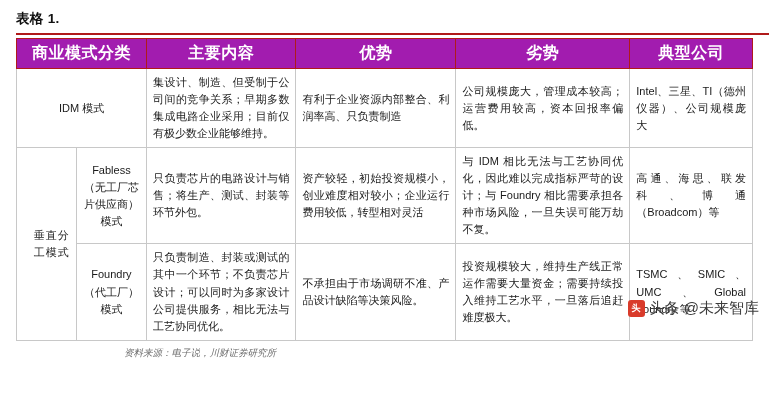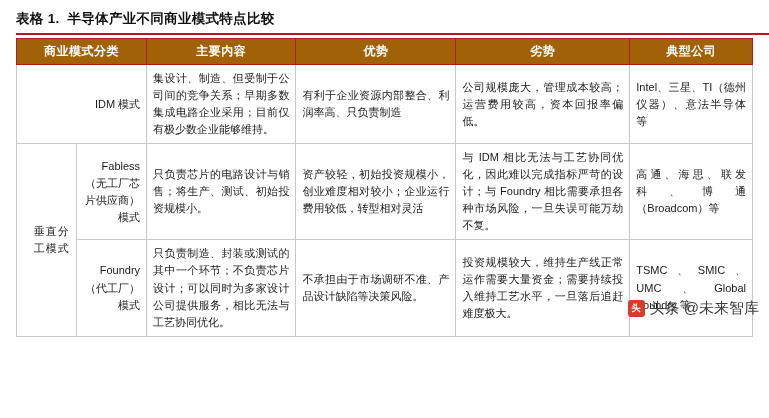--- a/index.html
+++ b/index.html
@@ -44,23 +44,23 @@
     background: #b01a1a;
     margin-bottom: 3px;
   }
   table.tbl {
     width: 737px;
     border-collapse: collapse;
     table-layout: fixed;
     font-size: 11px;
   }
   table.tbl th {
-    background: #a16207;
+    background: #a21caf;
     color: #ffffff;
-    font-size: 12px;
+    font-size: 16px;
     font-weight: bold;
     text-align: center;
     padding: 4px 2px;
     border: 1px solid #b01a1a;
     letter-spacing: 0.5px;
   }
   table.tbl td {
     border: 1px solid #c8c8c8;
     vertical-align: middle;
     padding: 5px 6px;
@@ -72,21 +72,21 @@
     text-align: justify;
     text-align-last: left;
   }
   .cat-cell {
     text-align: right;
     font-size: 11.5px;
     line-height: 1.7;
     letter-spacing: 1px;
   }
   .mode-cell {
-    text-align: right;
+    text-align: center;
     font-size: 11.5px;
     line-height: 1.6;
   }
   .src {
     margin-top: 6px;
     font-size: 9.5px;
     color: #6b6b6b;
     font-style: italic;
     padding-left: 108px;
   }
@@ -116,21 +116,20 @@
     color: #3c3c3c;
   }
 </style>
 </head>
 <body>
 
 <div class="page">
 
   <div class="title-row">
     <span class="title-label">表格 1.</span>
-    <span class="title-text">半导体产业不同商业模式特点比较</span>
   </div>
   <div class="title-rule"></div>
 
   <table class="tbl">
     <colgroup>
       <col style="width:56px">
       <col style="width:66px">
       <col style="width:140px">
       <col style="width:150px">
       <col style="width:163px">
@@ -144,39 +143,40 @@
         <th>劣势</th>
         <th>典型公司</th>
       </tr>
     </thead>
     <tbody>
       <tr>
         <td class="mode-cell" colspan="2">IDM 模式</td>
         <td class="just">集设计、制造、但受制于公司间的竞争关系；早期多数集成电路企业采用；目前仅有极少数企业能够维持。</td>
         <td class="just">有利于企业资源内部整合、利润率高、只负责制造</td>
         <td class="just">公司规模庞大，管理成本较高；运营费用较高，资本回报率偏低。</td>
-        <td class="just">Intel、三星、TI（德州仪器）、意法半导体等</td>
+        <td class="just">Intel、三星、TI（德州仪器）、公司规模庞大</td>
       </tr>
       <tr>
         <td class="cat-cell" rowspan="2">垂直分工模式</td>
         <td class="mode-cell">Fabless（无工厂芯片供应商）模式</td>
-        <td class="just">只负责芯片的电路设计与销售；将生产、测试、初始投资规模小。</td>
+        <td class="just">只负责芯片的电路设计与销售；将生产、测试、封装等环节外包。</td>
         <td class="just">资产较轻，初始投资规模小，创业难度相对较小；企业运行费用较低，转型相对灵活</td>
         <td class="just">与 IDM 相比无法与工艺协同优化，因此难以完成指标严苛的设计；与 Foundry 相比需要承担各种市场风险，一旦失误可能万劫不复。</td>
         <td class="just">高通、海思、联发科、博通（Broadcom）等</td>
       </tr>
       <tr>
         <td class="mode-cell">Foundry（代工厂）模式</td>
         <td class="just">只负责制造、封装或测试的其中一个环节；不负责芯片设计；可以同时为多家设计公司提供服务，相比无法与工艺协同优化。</td>
         <td class="just">不承担由于市场调研不准、产品设计缺陷等决策风险。</td>
         <td class="just">投资规模较大，维持生产线正常运作需要大量资金；需要持续投入维持工艺水平，一旦落后追赶难度极大。</td>
         <td class="just">TSMC、SMIC、UMC、Global Foundry 等</td>
       </tr>
     </tbody>
   </table>
 
+  <div class="src">资料来源：电子说，川财证券研究所</div>
 
   <div class="watermark">
     <span class="wm-badge">头</span>
     <span class="wm-text">头条 @未来智库</span>
   </div>
 
 </div>
 
 </body></html>

